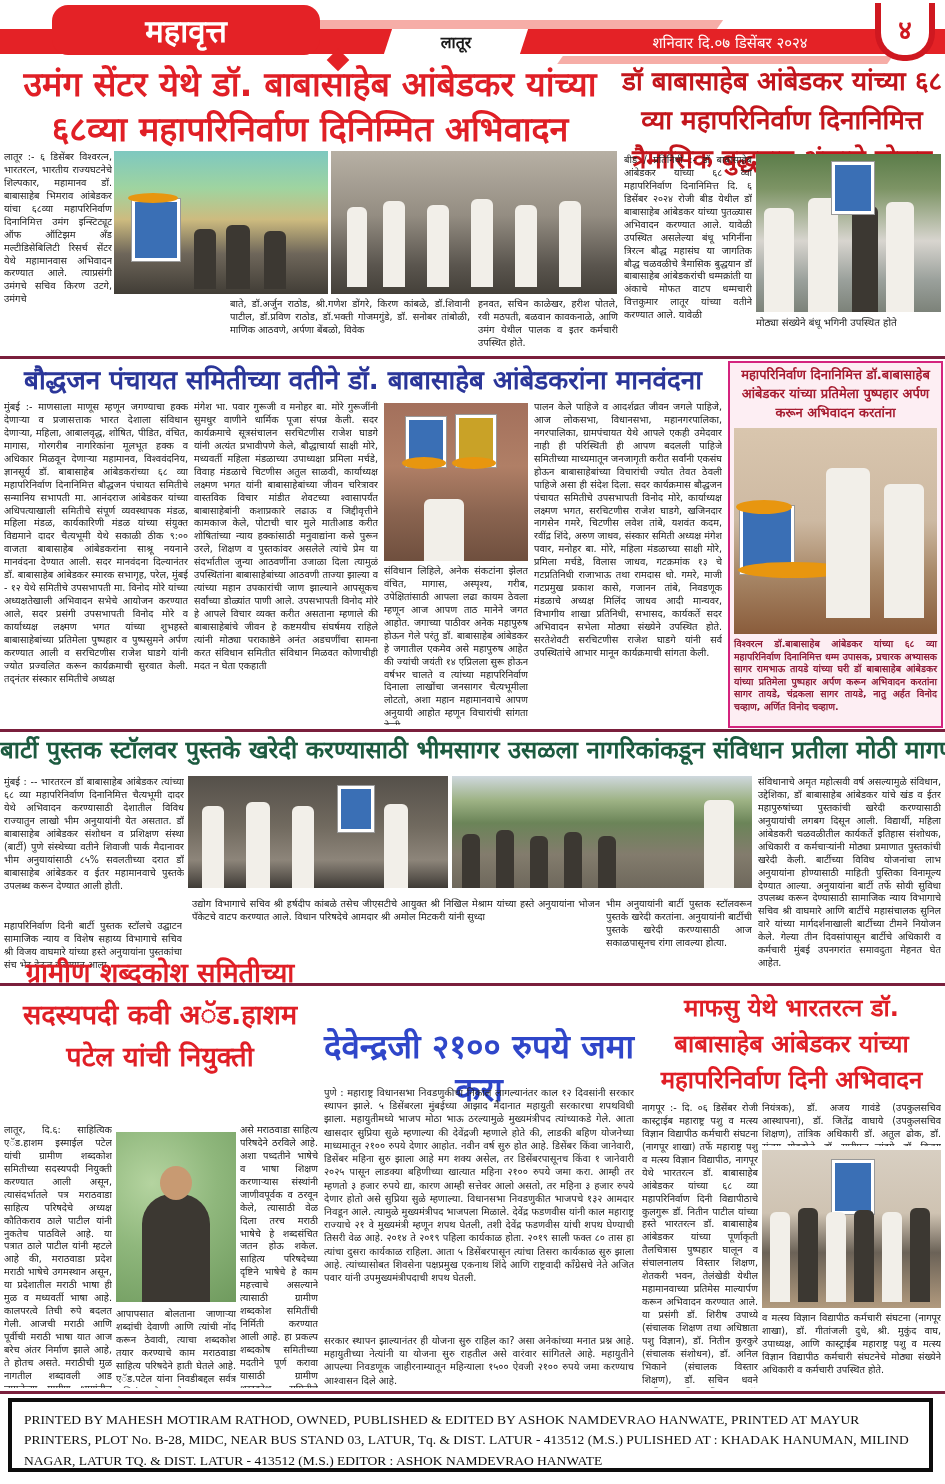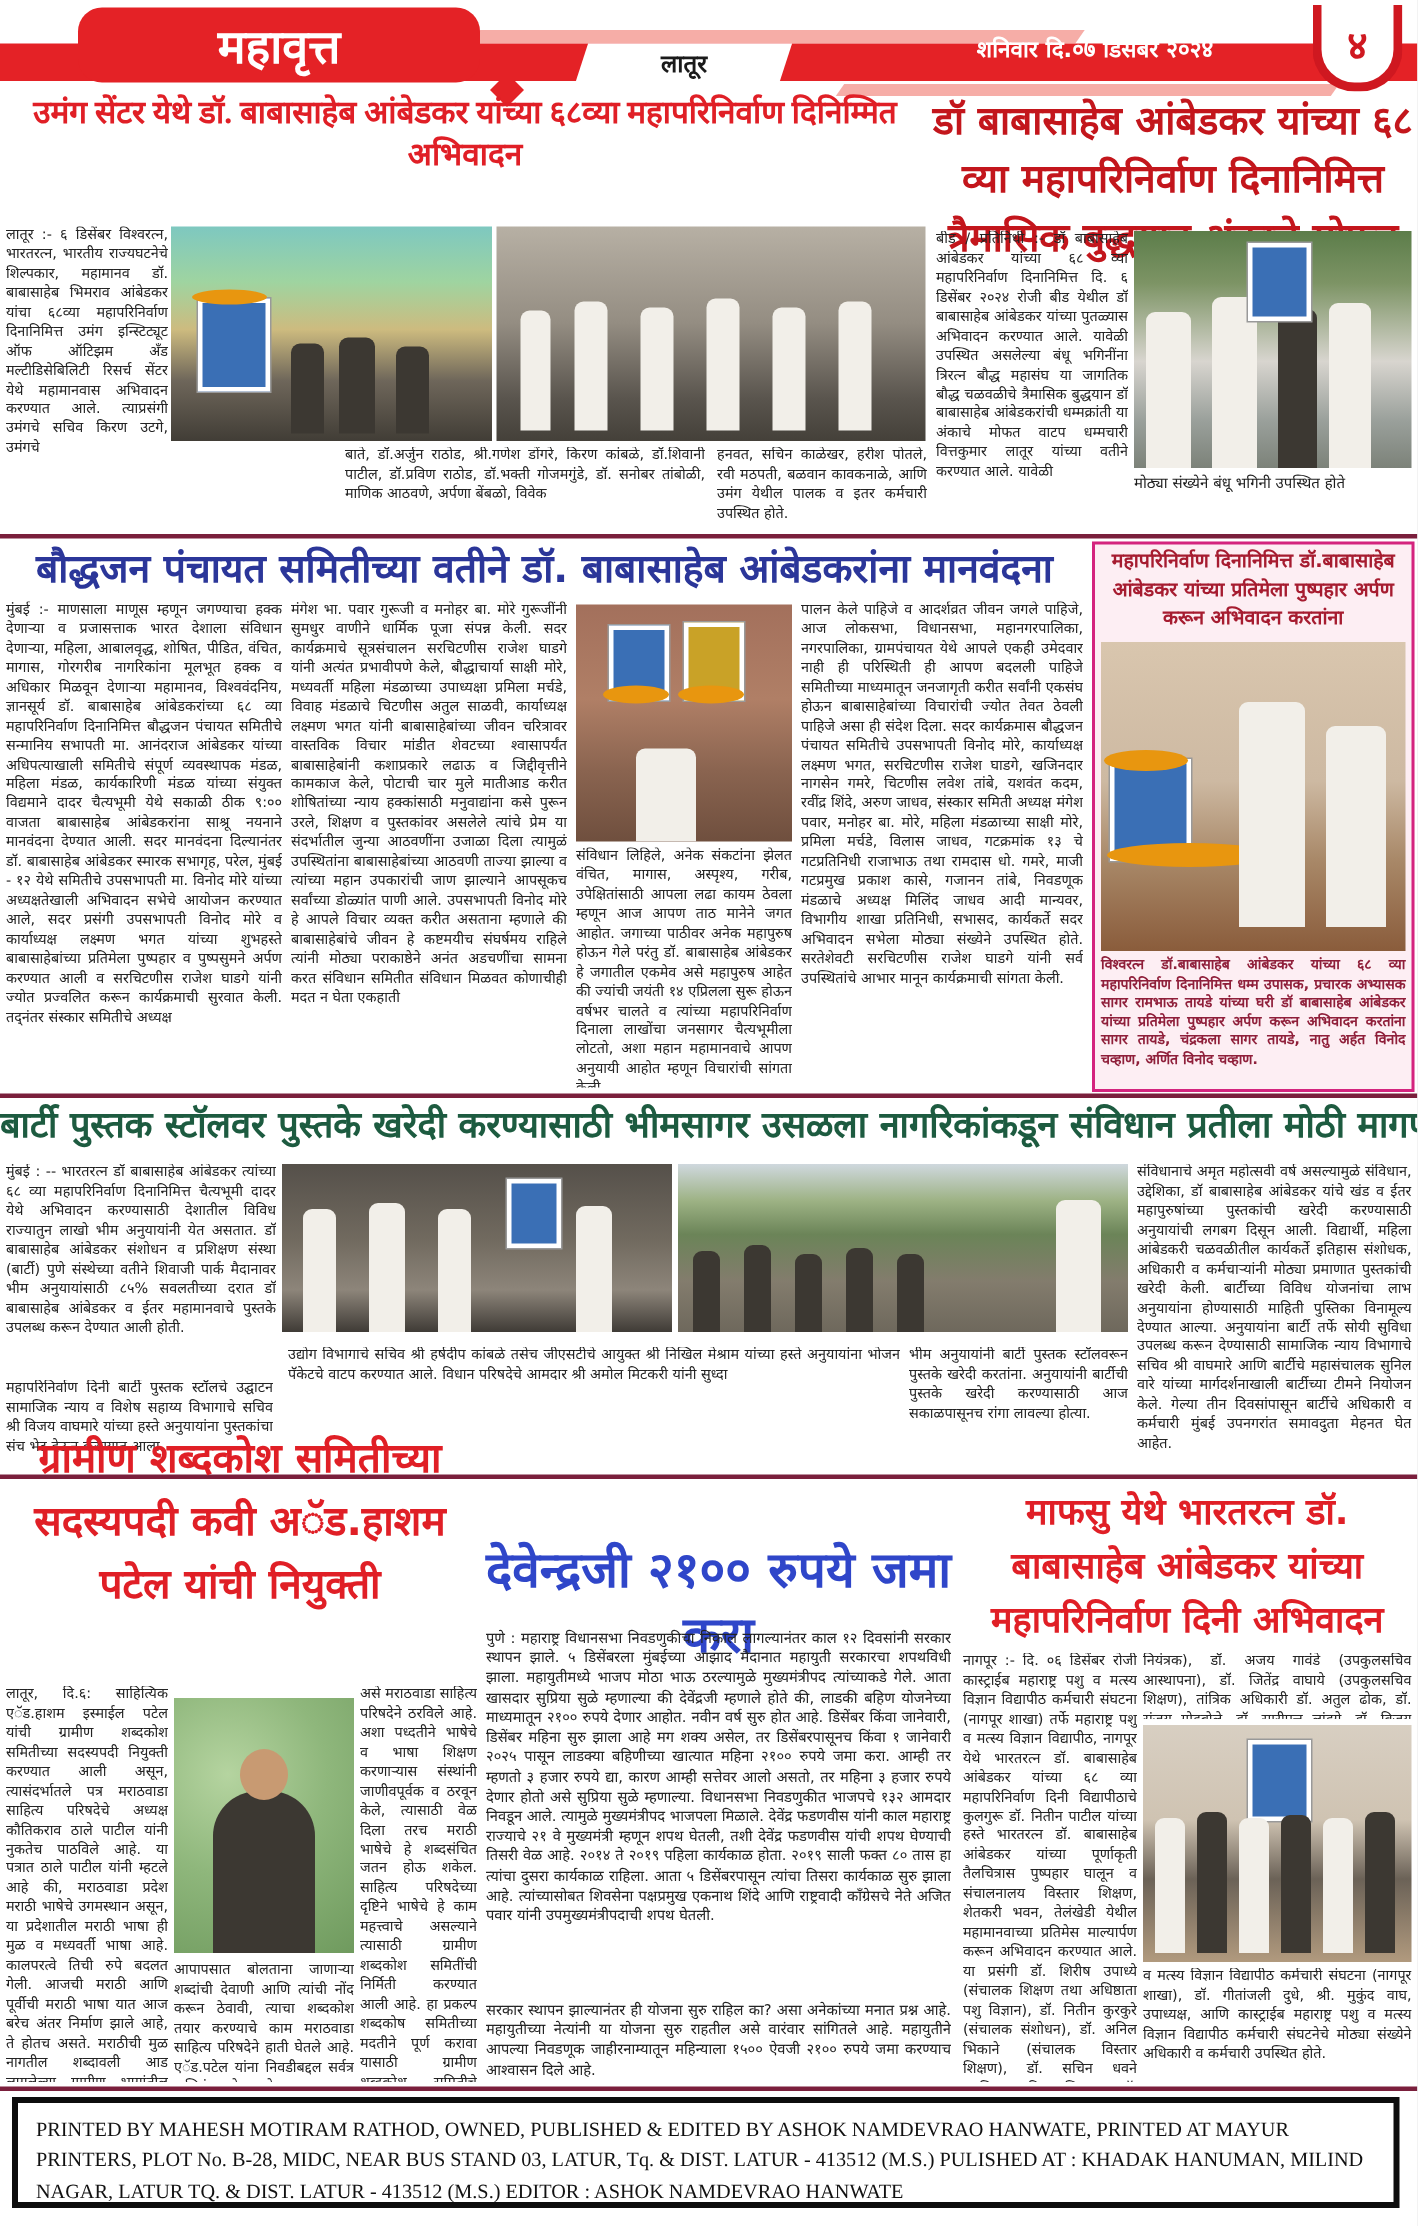--- a/index.html
+++ b/index.html
@@ -6,21 +6,21 @@
   .page{position:relative;width:945px;height:1484px;background:#ffffff;overflow:hidden;
         font-family:"DejaVu Sans","Liberation Sans",sans-serif;}
   
   .mast-band{position:absolute;left:0;top:29px;width:945px;height:25px;background:#e42226;}
   .mast-swoosh1{position:absolute;left:300px;top:20px;width:420px;height:9px;background:#ef6a5e;transform:skewX(-35deg);opacity:.55;}
   .mast-swoosh2{position:absolute;left:560px;top:56px;width:330px;height:8px;background:#ef6a5e;transform:skewX(-35deg);opacity:.55;}
   .mast-logo{position:absolute;left:52px;top:5px;width:268px;height:50px;background:#e42226;border-radius:16px;
              display:flex;align-items:center;justify-content:center;color:#fff;font-weight:bold;font-size:31px;}
   .mast-city-bg{position:absolute;left:388px;top:29px;width:136px;height:25px;background:#ffffff;transform:skewX(-18deg);}
   .mast-city{position:absolute;left:388px;top:31px;width:136px;text-align:center;color:#1a1a1a;font-weight:bold;font-size:16px;}
-  .mast-date{position:absolute;left:585px;top:22px;width:290px;text-align:center;color:#ffffff;font-weight:bold;font-size:15px;}
+  .mast-date{position:absolute;left:585px;top:32px;width:290px;text-align:center;color:#ffffff;font-weight:normal;font-size:15px;}
   .mast-badge{position:absolute;right:10px;top:3px;width:48px;height:52px;background:#ffffff;
               border-left:6px solid #cf1820;border-right:6px solid #cf1820;border-bottom:6px solid #cf1820;
               border-radius:0 0 28px 28px;display:flex;align-items:center;justify-content:center;
               color:#cf1820;font-weight:bold;font-size:26px;}
   .deco-kite{position:absolute;left:330px;top:52px;width:16px;height:16px;background:#e42226;transform:rotate(45deg);}
   
   .hrule{position:absolute;left:0;width:945px;height:3px;background:#7a1f3c;}
   
   .headline{position:absolute;font-weight:bold;text-align:center;line-height:1.32;}
   .hl-red{color:#e01f26;}
@@ -71,21 +71,21 @@
   <div class="mast-badge">
     <span>४</span>
   </div>
   <div class="deco-kite"></div>
 
   <div class="hrule" style="top:356px;"></div>
   <div class="hrule" style="top:729px;"></div>
   <div class="hrule" style="top:983px;"></div>
   <div class="hrule" style="top:1391px;"></div>
 
-  <div class="headline hl-red" style="left:4px;top:62px;width:612px;font-size:21px;font-family:Liberation Serif, serif;">उमंग सेंटर येथे डॉ. बाबासाहेब आंबेडकर यांच्या ६८व्या महापरिनिर्वाण दिनिम्मित अभिवादन</div>
+  <div class="headline hl-red" style="left:4px;top:62px;width:612px;font-size:34px;">उमंग सेंटर येथे डॉ. बाबासाहेब आंबेडकर यांच्या ६८व्या महापरिनिर्वाण दिनिम्मित अभिवादन</div>
   <div class="col" style="left:4px;top:151px;width:108px;height:205px;">लातूर :- ६ डिसेंबर विश्वरत्न, भारतरत्न, भारतीय राज्यघटनेचे शिल्पकार, महामानव डॉ. बाबासाहेब भिमराव आंबेडकर यांचा ६८व्या महापरिनिर्वाण दिनानिमित्त उमंग इन्स्टिट्यूट ऑफ ऑटिझम अँड मल्टीडिसेबिलिटी रिसर्च सेंटर येथे महामानवास अभिवादन करण्यात आले. त्याप्रसंगी उमंगचे सचिव किरण उटगे, उमंगचे</div>
   <div class="photo ph-mural" style="left:114px;top:151px;width:214px;height:143px;">
     <div class="frame" style="left:18px;top:48px;width:42px;height:56px;"></div>
     <div class="garland" style="left:14px;top:42px;width:50px;height:10px;"></div>
     <div class="figd" style="left:80px;top:78px;width:22px;height:60px;"></div>
     <div class="figd" style="left:112px;top:74px;width:24px;height:64px;"></div>
     <div class="figd" style="left:150px;top:80px;width:22px;height:58px;"></div>
   </div>
   <div class="photo ph-group" style="left:331px;top:151px;width:286px;height:143px;">
     <div class="fig" style="left:16px;top:56px;width:20px;height:80px;"></div>

